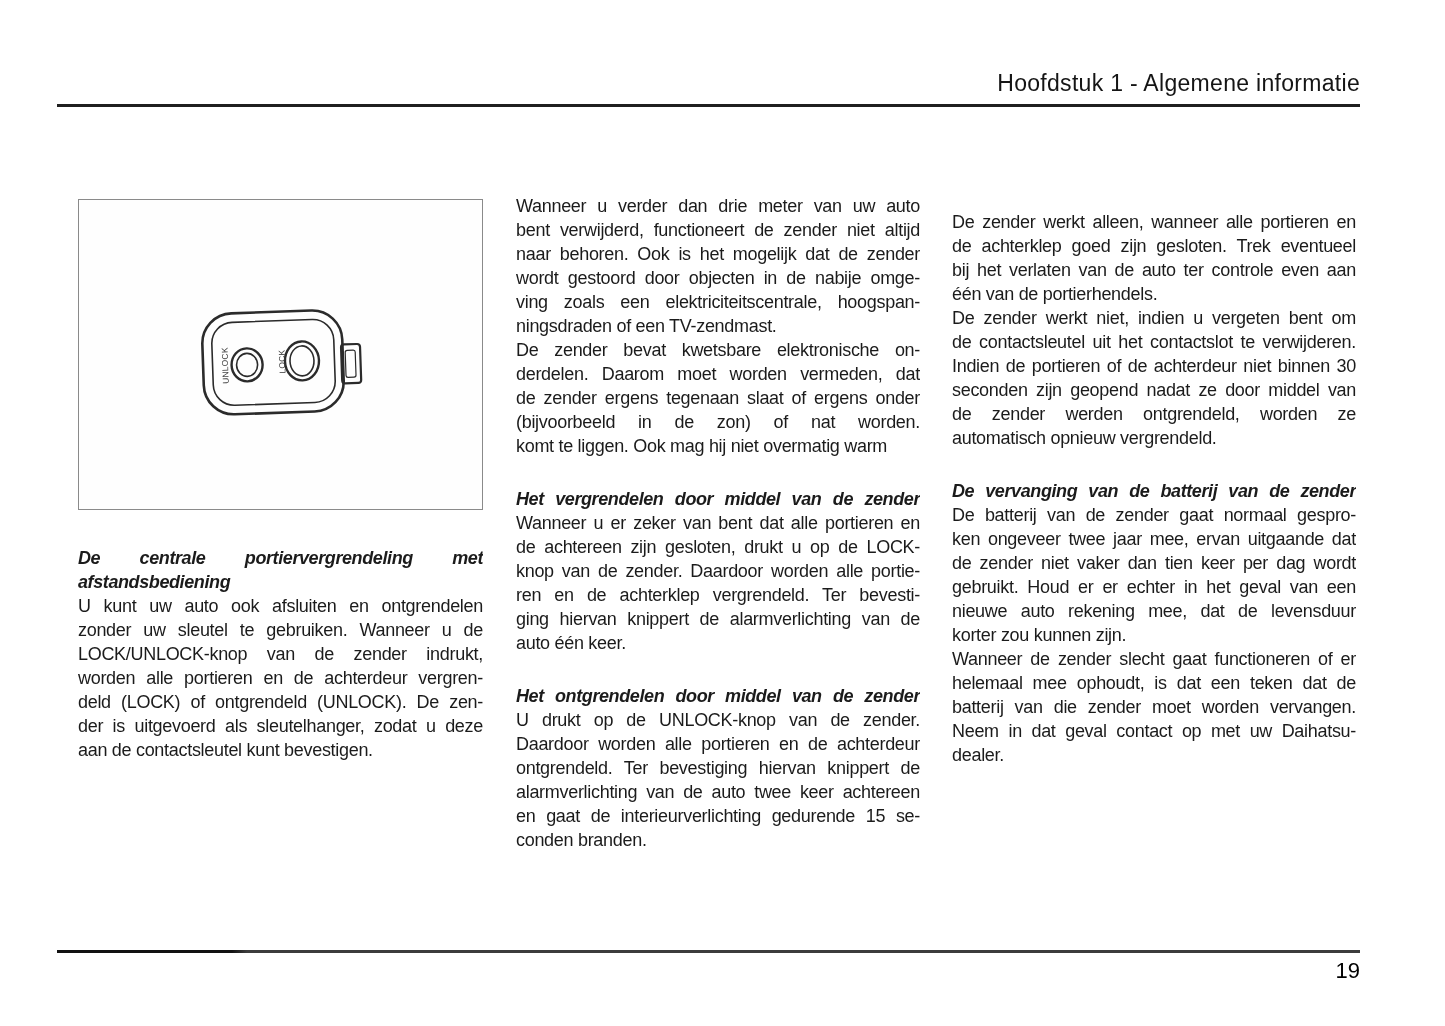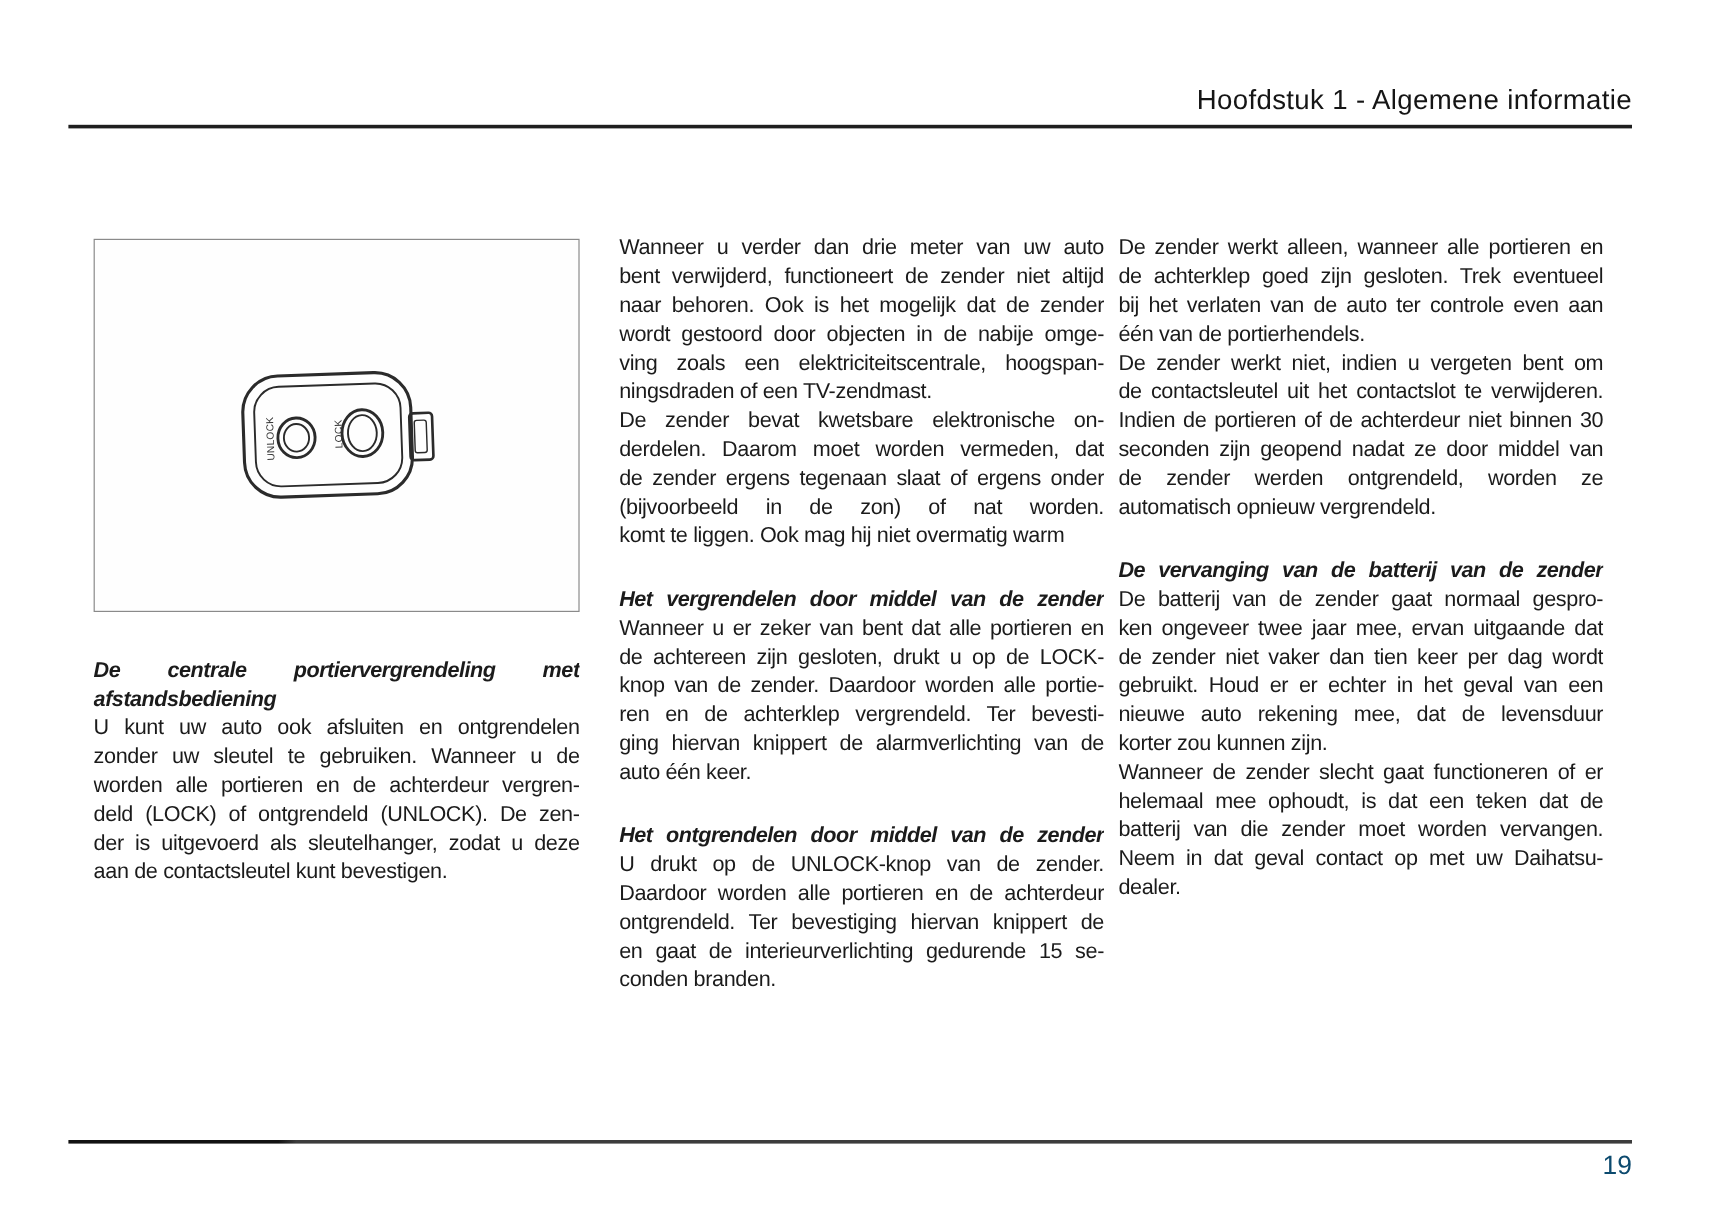--- a/index.html
+++ b/index.html
@@ -35,33 +35,33 @@
     top: 950px;
     width: 1303px;
     height: 2.5px;
     background: linear-gradient(to right, #121212 0, #121212 175px, #3c3c3c 190px, #3c3c3c 100%);
   }
   .page-number {
     position: absolute;
     top: 958px;
     right: 85px;
     font-size: 22px;
-    color: #0c4a6e;
+    color: #000000;
   }
   .col {
     position: absolute;
     top: 194px;
     width: 404px;
     font-size: 18px;
     line-height: 24px;
     letter-spacing: -0.3px;
   }
   .col-left  { left: 78px; width: 405px; }
   .col-mid   { left: 516px; }
-  .col-right { left: 932px; }
+  .col-right { left: 952px; margin-top: 16px; }
   .figure {
     box-sizing: border-box;
     width: 405px;
     height: 311px;
     border: 1.5px solid #8a8a8a;
     margin-top: 5px;
     margin-bottom: 36px;
     background: #fefefe;
   }
   .heading { font-weight: bold; letter-spacing: -0.4px; font-style: italic; }
@@ -110,20 +110,21 @@
         </g>
       </svg>
     </div>
     <div class="heading">
         <div class="ln">De centrale portiervergrendeling met</div>
         <div class="ln">afstandsbediening</div>
       </div>
     <div class="para">
         <div class="ln">U kunt uw auto ook afsluiten en ontgrendelen</div>
         <div class="ln">zonder uw sleutel te gebruiken. Wanneer u de</div>
+        <div class="ln">LOCK/UNLOCK-knop van de zender indrukt,</div>
         <div class="ln">worden alle portieren en de achterdeur vergren-</div>
         <div class="ln">deld (LOCK) of ontgrendeld (UNLOCK). De zen-</div>
         <div class="ln">der is uitgevoerd als sleutelhanger, zodat u deze</div>
         <div class="ln">aan de contactsleutel kunt bevestigen.</div>
       </div>
   </div>
 
   <div class="col col-mid">
     <div class="para">
         <div class="ln">Wanneer u verder dan drie meter van uw auto</div>
@@ -151,20 +152,21 @@
         <div class="ln">ging hiervan knippert de alarmverlichting van de</div>
         <div class="ln">auto één keer.</div>
       </div>
     <div class="heading fill hspace">
         <div class="ln">Het ontgrendelen door middel van de zender</div>
       </div>
     <div class="para">
         <div class="ln">U drukt op de UNLOCK-knop van de zender.</div>
         <div class="ln">Daardoor worden alle portieren en de achterdeur</div>
         <div class="ln">ontgrendeld. Ter bevestiging hiervan knippert de</div>
+        <div class="ln">alarmverlichting van de auto twee keer achtereen</div>
         <div class="ln">en gaat de interieurverlichting gedurende 15 se-</div>
         <div class="ln">conden branden.</div>
       </div>
   </div>
 
   <div class="col col-right">
     <div class="para">
         <div class="ln">De zender werkt alleen, wanneer alle portieren en</div>
         <div class="ln">de achterklep goed zijn gesloten. Trek eventueel</div>
         <div class="ln">bij het verlaten van de auto ter controle even aan</div>

